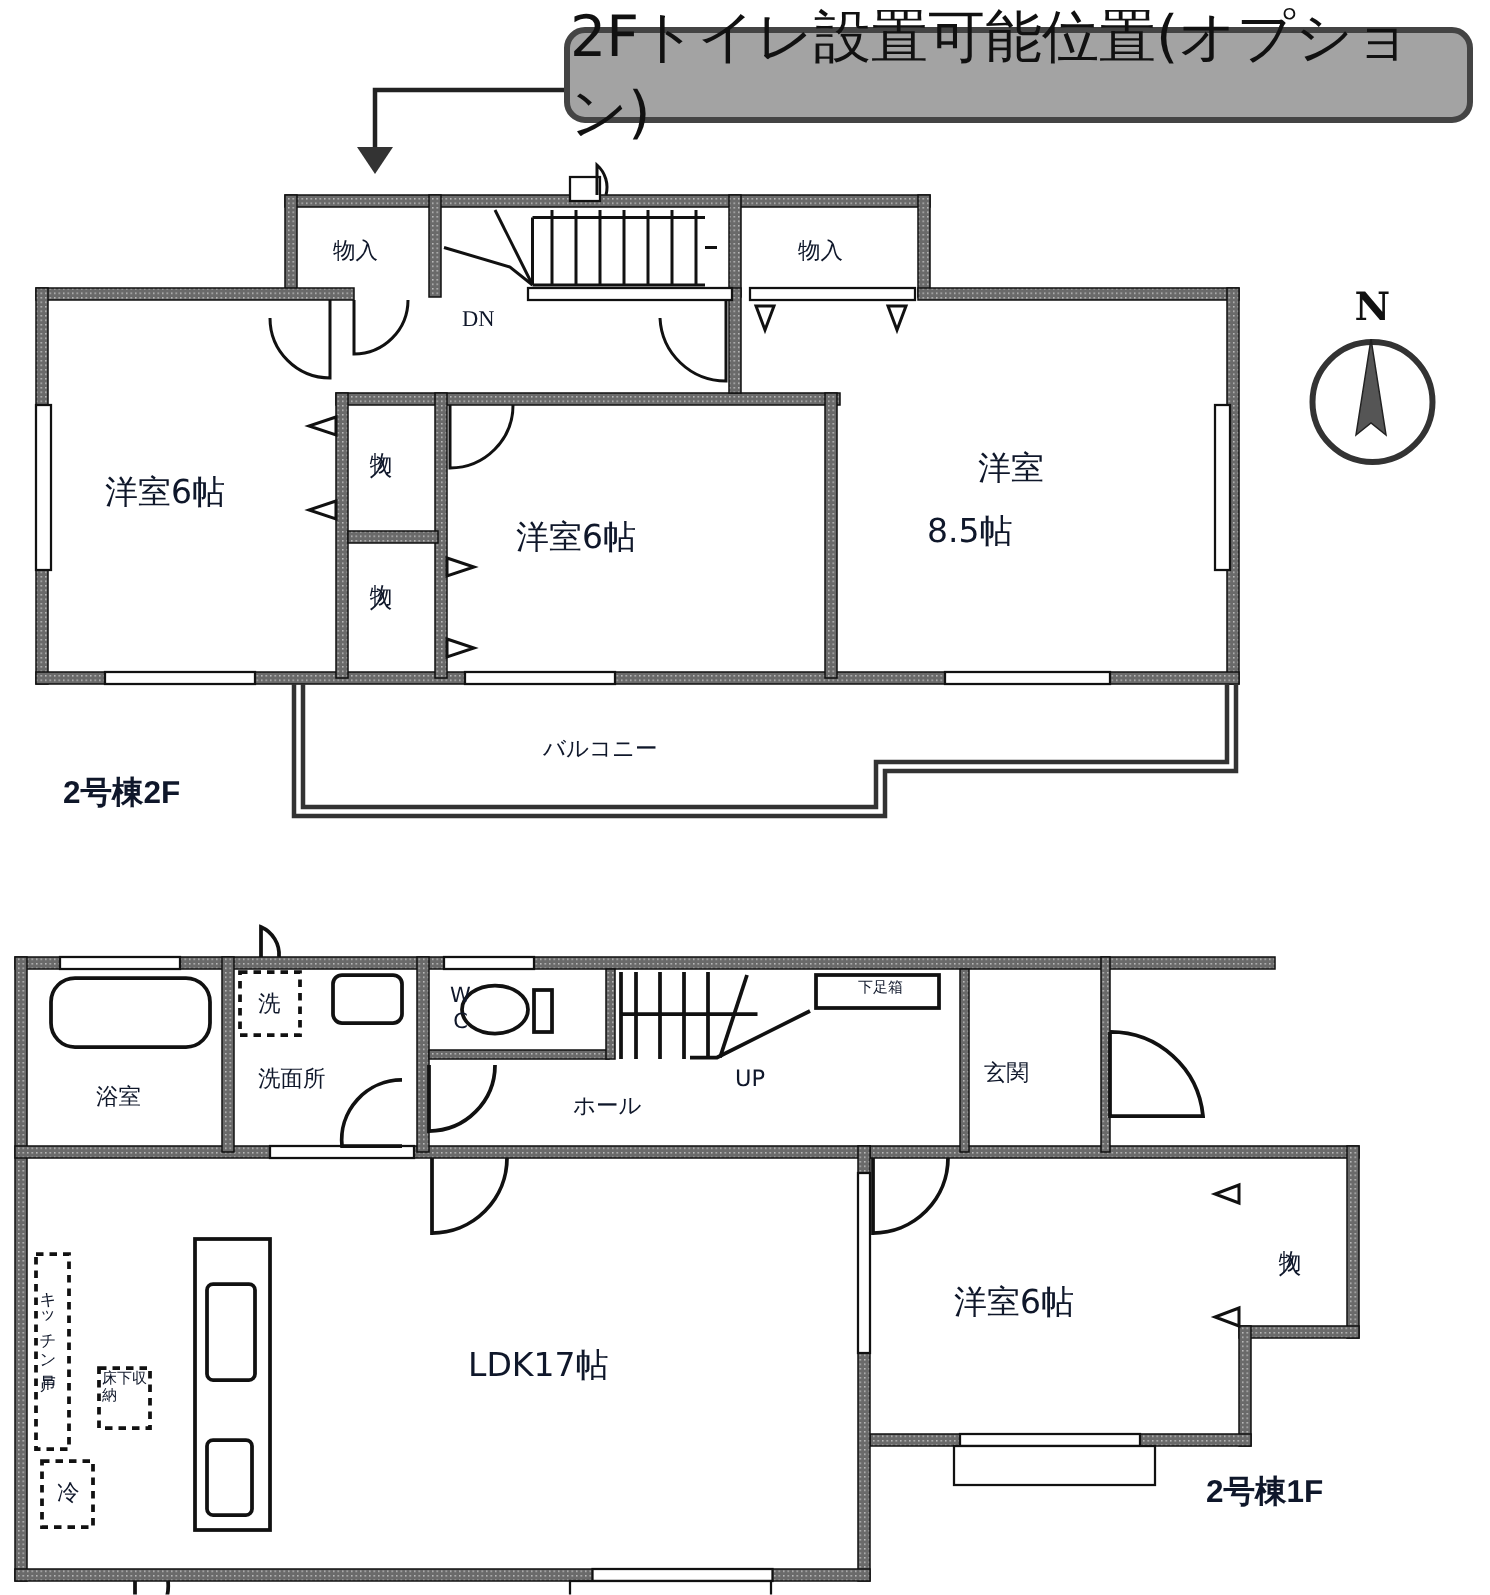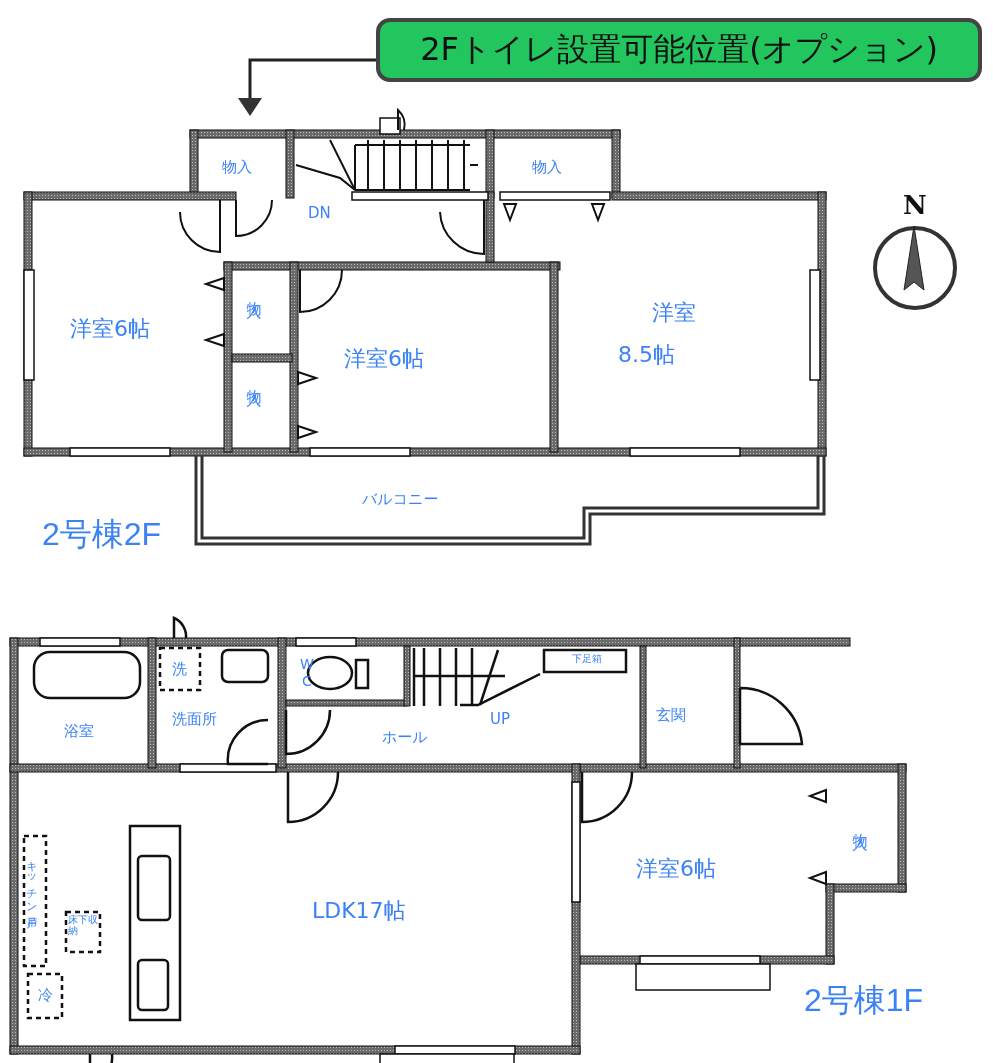--- a/index.html
+++ b/index.html
@@ -1,27 +1,27 @@
 <!DOCTYPE html>
 <html><head>
 <meta charset="utf-8">
 <style>
   html, body { margin: 0; padding: 0; background: #ffffff; }
   body { width: 993px; height: 1063px; position: relative; overflow: hidden;
          font-family: "DejaVu Sans", "Liberation Sans", sans-serif; color: #111; }
   svg.plan { position: absolute; left: 0; top: 0; }
-  .lbl { position: absolute; white-space: nowrap; color: #3b82f6; line-height: 1; }
+  .lbl { position: absolute; white-space: nowrap; color: #0f172a; line-height: 1; }
   .room { font-size: 22px; }
   .room-sm { font-size: 15px; }
   .vert { writing-mode: vertical-rl; text-orientation: upright; font-size: 15px; letter-spacing: 1px; }
-  .floor-label { font-size: 32px; font-family: "Liberation Sans", sans-serif; }
+  .floor-label { font-size: 21px; font-family: "Liberation Sans", sans-serif; font-weight: bold; }
   .callout { position: absolute; left: 376px; top: 18px; width: 606px; height: 64px;
              border: 4px solid #444; border-radius: 14px; box-sizing: border-box;
              display: flex; align-items: center; justify-content: center;
-             font-size: 32px; font-family: "DejaVu Sans", sans-serif; background: #22c55e; }
+             font-size: 38px; font-family: "DejaVu Sans", sans-serif; background: #a3a3a3; }
   .north { position: absolute; font-family: "DejaVu Serif", serif; font-size: 26px; font-weight: bold; }
 </style>
 </head>
 <body>
 
 <div class="callout">
   <span>2Fトイレ設置可能位置(オプション)</span>
 </div>
 
 <svg class="plan" width="993" height="1063" viewBox="0 0 993 1063">
@@ -193,21 +193,21 @@
 <div class="north" style="left:903px; top:190px;">N</div>
 
 <div class="lbl room" style="left:70px; top:318px;">洋室6帖</div>
 <div class="lbl room" style="left:344px; top:348px;">洋室6帖</div>
 <div class="lbl room" style="left:652px; top:302px;">洋室</div>
 <div class="lbl room" style="left:618px; top:344px;">8.5帖</div>
 <div class="lbl room-sm" style="left:222px; top:160px;">物入</div>
 <div class="lbl room-sm" style="left:532px; top:160px;">物入</div>
 <div class="lbl vert" style="left:246px; top:290px;">物入</div>
 <div class="lbl vert" style="left:246px; top:378px;">物入</div>
-<div class="lbl room-sm" style="left:308px; top:206px;">DN</div>
+<div class="lbl room-sm" style="left:308px; top:206px;font-family:Liberation Serif, serif;">DN</div>
 <div class="lbl room-sm" style="left:362px; top:492px;">バルコニー</div>
 <div class="lbl floor-label" style="left:42px; top:518px;">2号棟2F</div>
 
 <div class="lbl room-sm" style="left:64px; top:724px;">浴室</div>
 <div class="lbl room-sm" style="left:172px; top:712px;">洗面所</div>
 <div class="lbl room-sm" style="left:172px; top:662px;">洗</div>
 <div class="lbl vert" style="left:300px; top:656px; font-size:14px;">WC</div>
 <div class="lbl room-sm" style="left:382px; top:730px;">ホール</div>
 <div class="lbl room-sm" style="left:490px; top:712px;">UP</div>
 <div class="lbl" style="left:572px; top:654px; font-size:10px;">下足箱</div>

